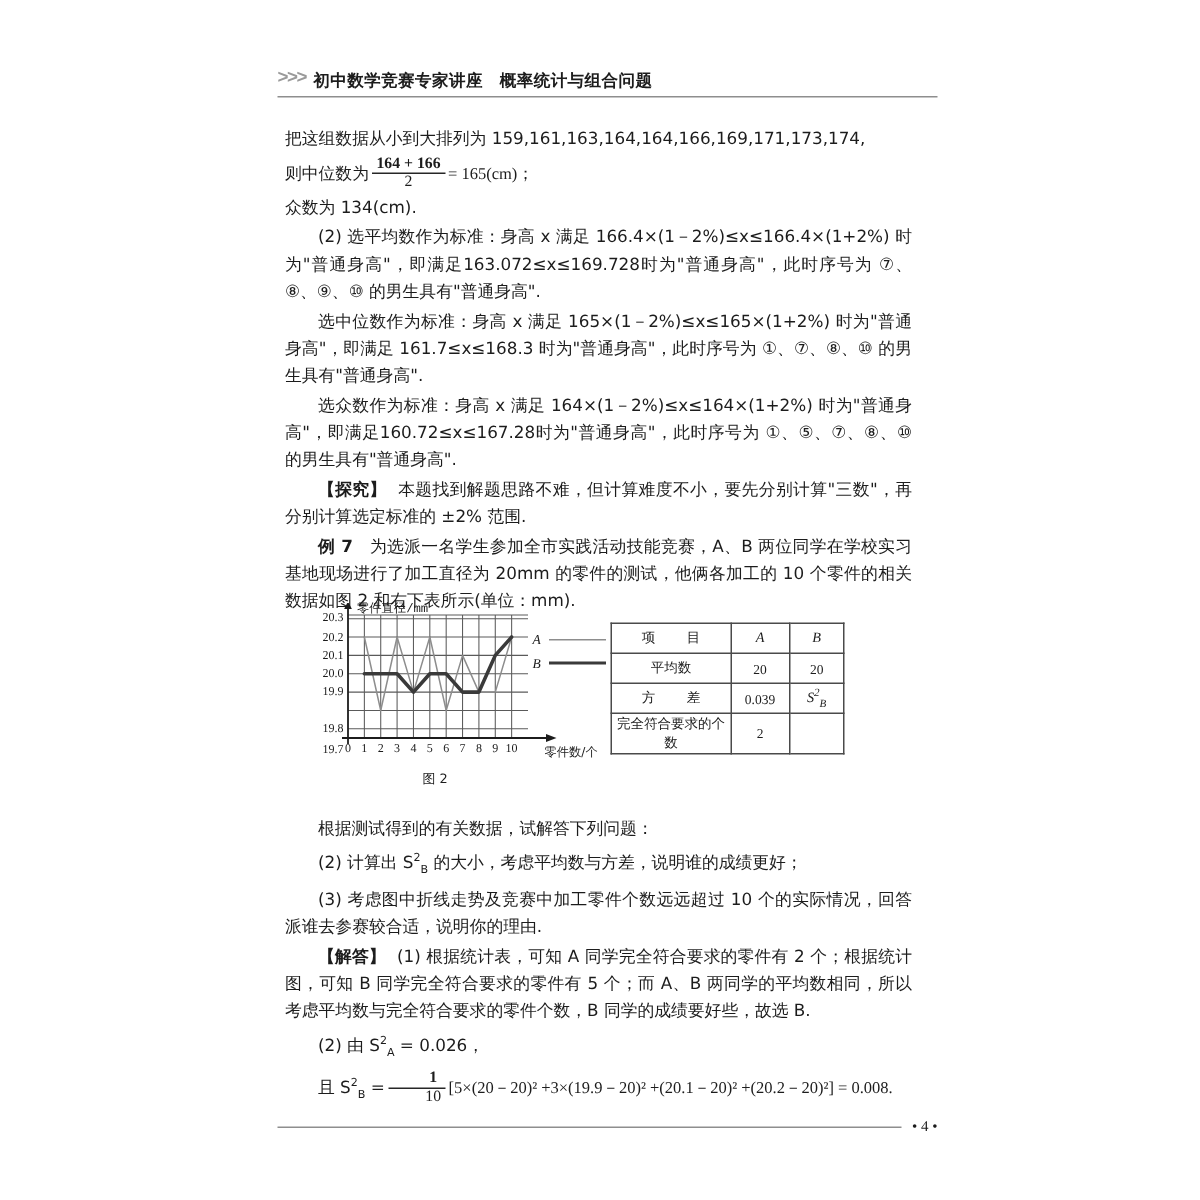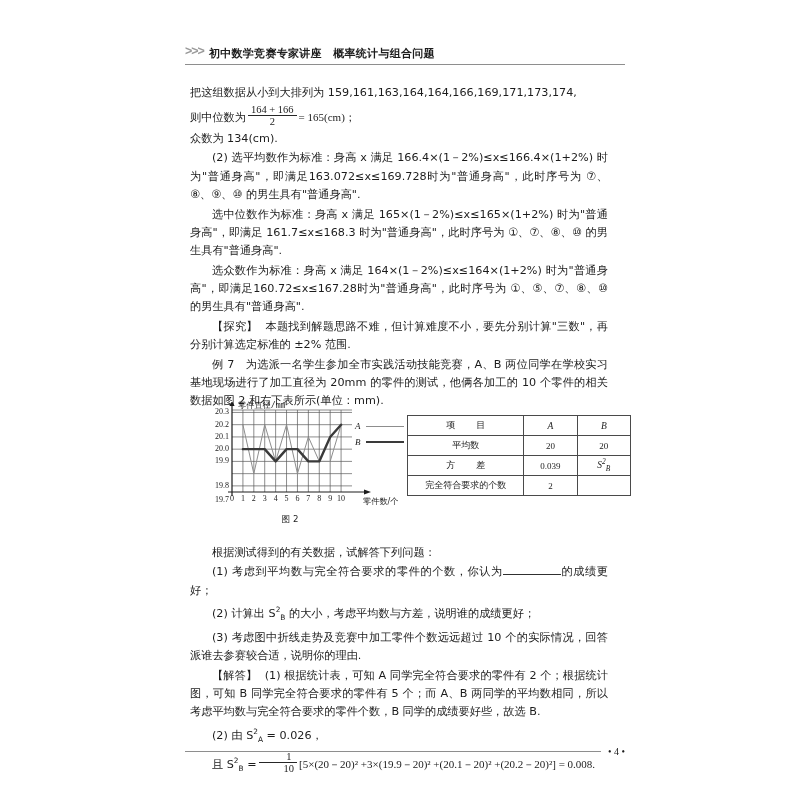--- a/index.html
+++ b/index.html
@@ -37,26 +37,26 @@
   p{
     margin:0 0 1.5px 0;
     font-size:11.2px;
     line-height:18.2px;
     text-align:justify;
     text-justify:inter-ideograph;
     font-family:"DejaVu Sans","Liberation Sans",sans-serif;
   }
   p.ind{text-indent:22px;}
   .mathtxt{font-family:"Liberation Serif","DejaVu Serif",serif;font-size:11px;}
-  .tag{font-weight:normal;font-family:"DejaVu Sans",sans-serif;}
+  .tag{font-weight:bold;font-family:"DejaVu Sans",sans-serif;}
   .blank{display:inline-block;width:58px;border-bottom:1px solid #303030;height:11px;}
 
   
   .frac{display:inline-block;vertical-align:-0.5em;text-align:center;font-family:"Liberation Serif",serif;font-size:10.5px;line-height:1.12;margin:0 2px;}
-  .frac .num{display:block;padding:0 3px;}
+  .frac .num{display:block;padding:0 3px;font-weight:bold;}
   .frac .den{display:block;border-top:1px solid #262626;padding:0 3px;}
   sup.s{font-size:7.4px;vertical-align:super;}
   sub.s{font-size:7.4px;vertical-align:sub;}
 
   
   .figwrap{position:absolute;left:200px;top:402px;width:420px;height:128px;}
 
   .chart{position:absolute;left:0;top:0;width:205px;height:128px;}
   .ylabel{
     position:absolute;left:38px;top:-2px;font-size:8.2px;
@@ -80,21 +80,21 @@
   }
 
   .legend{position:absolute;left:155px;top:16px;width:58px;}
   .legrow{display:flex;align-items:center;gap:5px;height:16px;}
   .legrow .lab{font-style:italic;font-family:"Liberation Serif",serif;font-size:9px;}
   .lineA{width:38px;height:0;border-top:1.1px solid #8d8d8d;}
   .lineB{width:38px;height:0;border-top:2.6px solid #3a3a3a;}
 
   
   .tbl{
-    position:absolute;left:207px;top:13px;width:224px;
+    position:absolute;left:207px;top:13px;width:156px;
     border-collapse:collapse;
     font-size:9px;
     font-family:"DejaVu Sans",sans-serif;
   }
   .tbl td{
     border:0.8px solid #4a4a4a;
     height:19px;text-align:center;vertical-align:middle;
     padding:0 2px;
   }
   .tbl td.first{width:104px;}
@@ -154,23 +154,20 @@
     <p class="ind">
       <span class="tag">例 7</span>&nbsp;&nbsp;&nbsp;<span>为选派一名学生参加全市实践活动技能竞赛，A、B 两位同学在学校实习基地现场进行了加工直径为 20mm 的零件的测试，他俩各加工的 10 个零件的相关数据如图 2 和右下表所示(单位：mm).</span>
     </p>
 
     <div style="height:132px"></div>
 
     <p class="ind">
       <span>根据测试得到的有关数据，试解答下列问题：</span>
     </p>
 
-    <p class="ind">
-      <span>(1) 考虑到平均数与完全符合要求的零件的个数，你认为</span><span class="blank"></span><span>的成绩更好；</span>
-    </p>
 
     <p class="ind">
       <span>(2) 计算出 S</span><sup class="s">2</sup><sub class="s">B</sub><span> 的大小，考虑平均数与方差，说明谁的成绩更好；</span>
     </p>
 
     <p class="ind">
       <span>(3) 考虑图中折线走势及竞赛中加工零件个数远远超过 10 个的实际情况，回答派谁去参赛较合适，说明你的理由.</span>
     </p>
 
     <p class="ind">

